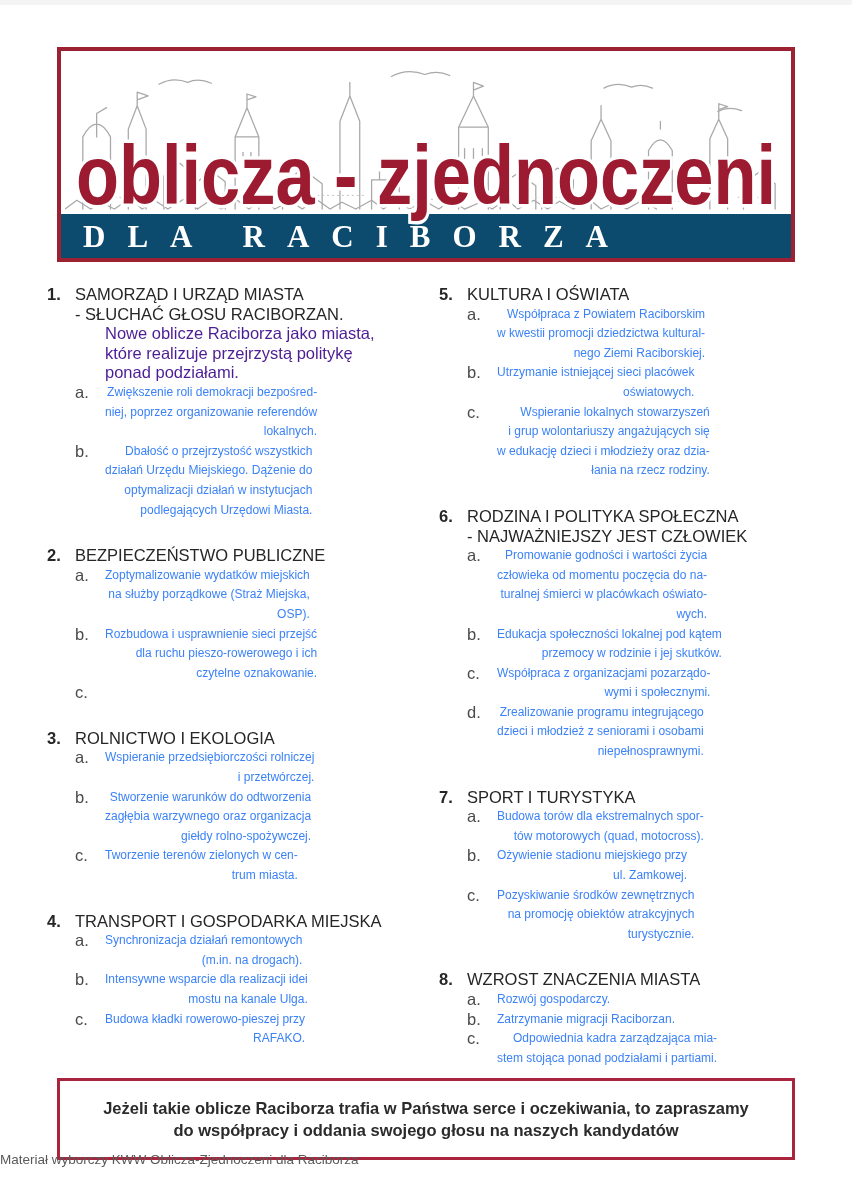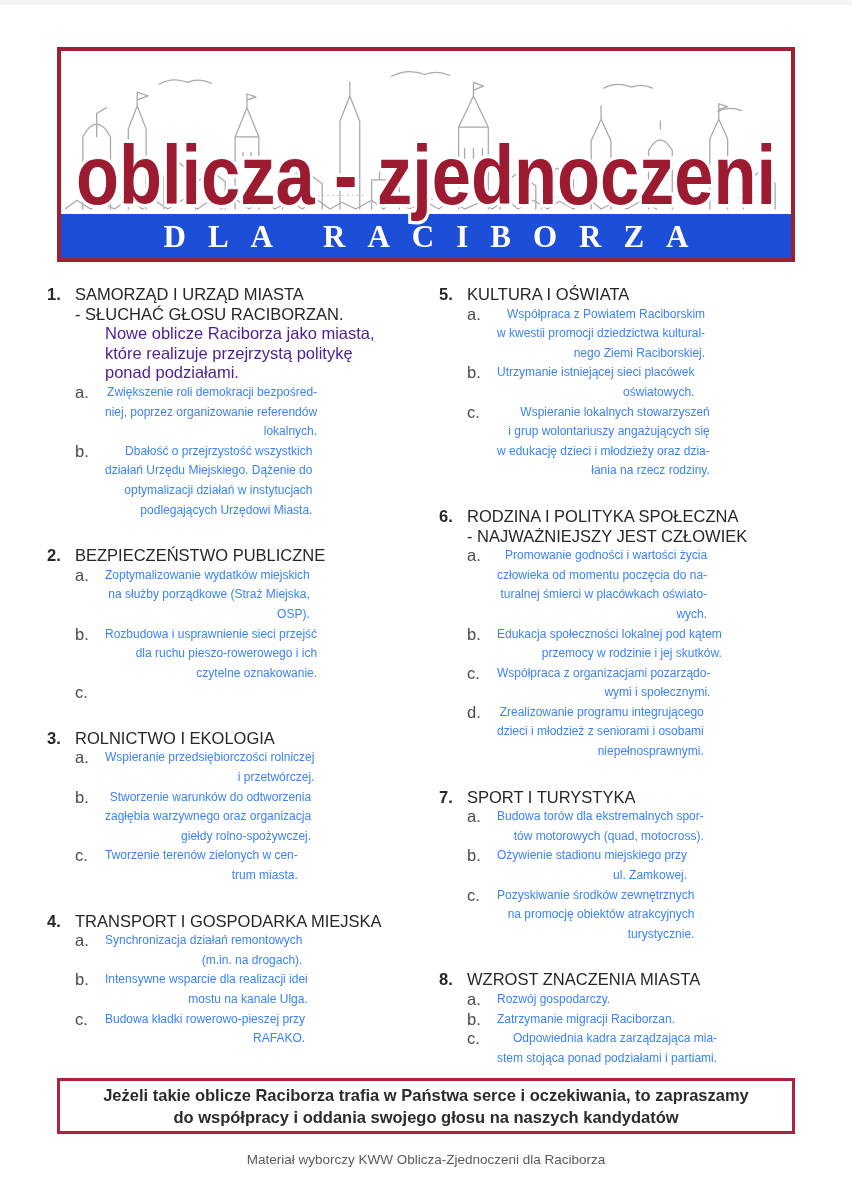--- a/index.html
+++ b/index.html
@@ -14,22 +14,22 @@
   .header-box {
     position:absolute; left:57px; top:47px; width:730px; height:207px;
     border:4px solid #9b2133; background:#ffffff;
   }
   .skyline {
     position:absolute; left:4px; top:4px; width:722px; height:156px;
     z-index:1;
   }
   .band {
     position:absolute; left:0; bottom:0; width:100%; height:44px;
-    background:#1d4ed8; z-index:2;
-    display:flex; align-items:center; justify-content:center;
+    background:#0c4a6e; z-index:2;
+    display:flex; align-items:center; 
   }
   .band span {
     font-family:"Liberation Serif", serif; font-weight:bold;
     font-size:31px; color:#ffffff; letter-spacing:22px; text-indent:22px;
     white-space:nowrap; line-height:1;
   }
   .title-svg {
     position:absolute; left:0; top:0; width:730px; height:207px;
     overflow:visible; z-index:3; pointer-events:none;
   }
@@ -61,26 +61,26 @@
     width:30px; flex:none; font-size:16.5px; line-height:19.6px; color:#4a4a4a;
   }
   .item-text {
     font-size:12px; line-height:19.6px; color:#3b82f6; white-space:pre-line;text-align:right;
   }
 
   
   .callout-box {
     position:absolute; left:57px; top:1078px; width:738px; box-sizing:border-box;
     border:3px solid #a9243c; background:#ffffff;
-    padding:3px 10px; text-align:center;
+    padding:16px 10px; text-align:center;
     font-weight:bold; font-size:16.5px; line-height:22px; color:#2b2b2b;
     white-space:pre-line;
   }
   .disclaimer {
-    position:absolute; left:0; top:1152px; width:852px; text-align:center;
+    position:absolute; left:0; top:1152px; width:852px; 
     font-size:13.5px; color:#5a5a5a;
   }
 </style>
 </head>
 <body>
 
 <div class="scan-strip"></div>
 
 <div class="header-box">
 

